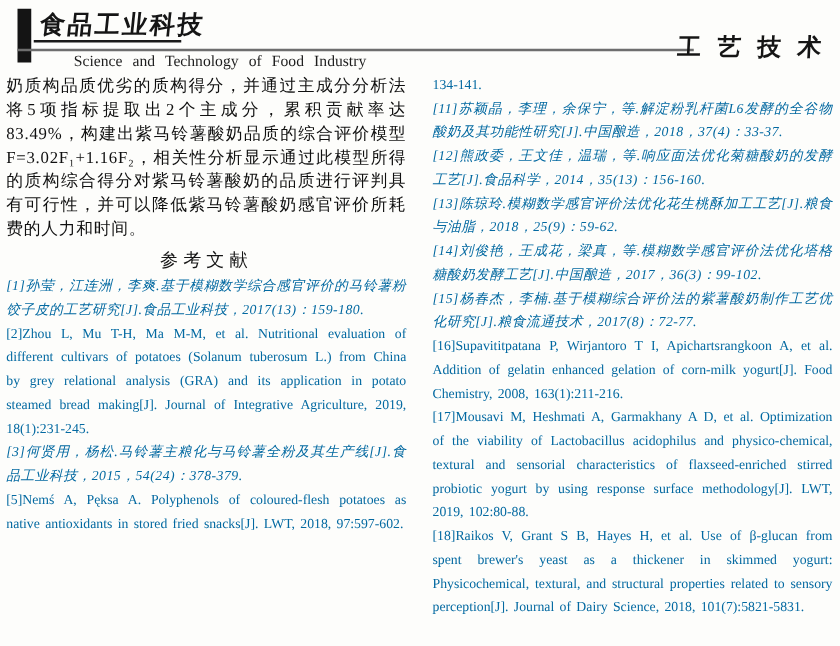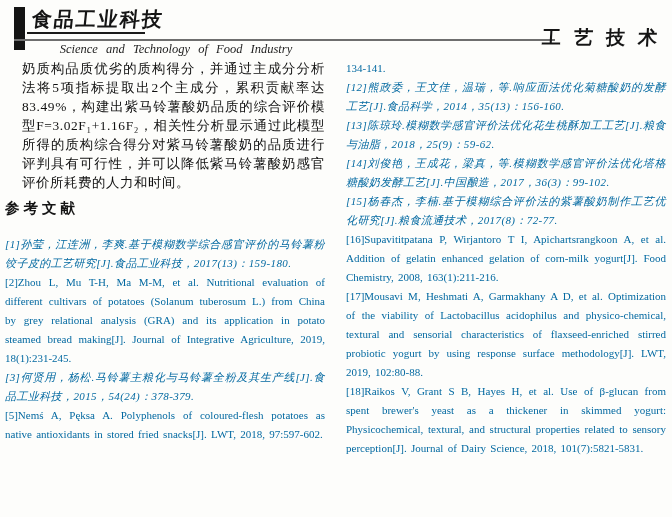--- a/index.html
+++ b/index.html
@@ -14,36 +14,36 @@
   .logo-bar { position:absolute; left:14px; top:7px; width:11px; height:43px; background:#141414; }
   .logo-text {
     position:absolute; left:32px; top:6px; font-size:20px; font-weight:bold;
     letter-spacing:2px; transform:skewX(-6deg); white-space:nowrap;
     font-family:"DejaVu Serif",serif;
   }
   .logo-underline { position:absolute; left:27px; top:32px; width:118px; height:2px; background:#1a1a1a; }
   .header-rule { position:absolute; left:14px; top:39px; width:541px; height:2px; background:#6e6e6e; }
   .journal-en {
     position:absolute; left:40px; top:42px; width:272px; text-align:center;
-    font-style:italic; font-size:12.5px; word-spacing:5px; color:#1d1d1d; white-space:nowrap;
+    font-size:12.5px; word-spacing:5px; color:#1d1d1d; white-space:nowrap;
   }
   .section-label {
     position:absolute; right:2px; top:25px; font-size:19px; font-weight:bold;
     letter-spacing:13px; transform:skewX(-3deg); white-space:nowrap;
   }
   
   .columns { position:absolute; top:59px; left:5px; width:662px; display:flex; gap:21px; }
   .col { width:320px; }
   .body-para {
     font-size:13.4px; line-height:19px; text-align:justify;
-    letter-spacing:0.6px; color:#101010;margin-left:17px;
+    letter-spacing:0.6px; color:#101010;
   }
   .ref-heading {
-    text-align:left; font-size:14.5px; font-weight:bold;
-    letter-spacing:4px; margin:7px 0 17px 0;
+    text-align:center; font-size:14.5px; font-weight:normal;
+    letter-spacing:4px; margin:7px 0 2px 0;
   }
   .ref { font-size:11px; line-height:19px; text-align:justify; color:#0369a1; }
   .ref.zh { font-style:italic; letter-spacing:0.4px; }
   .ref.en { word-spacing:1.5px; }
   .cont { text-align:left; }
 </style>
 </head>
 <body>
 
 <div class="page">
@@ -63,20 +63,21 @@
       <p class="body-para">奶质构品质优劣的质构得分，并通过主成分分析法将5项指标提取出2个主成分，累积贡献率达83.49%，构建出紫马铃薯酸奶品质的综合评价模型F=3.02F₁+1.16F₂，相关性分析显示通过此模型所得的质构综合得分对紫马铃薯酸奶的品质进行评判具有可行性，并可以降低紫马铃薯酸奶感官评价所耗费的人力和时间。</p>
       <h3 class="ref-heading">参考文献</h3>
       <p class="ref zh">[1]孙莹，江连洲，李爽.基于模糊数学综合感官评价的马铃薯粉饺子皮的工艺研究[J].食品工业科技，2017(13)：159-180.</p>
       <p class="ref en">[2]Zhou L, Mu T-H, Ma M-M, et al. Nutritional evaluation of different cultivars of potatoes (Solanum tuberosum L.) from China by grey relational analysis (GRA) and its application in potato steamed bread making[J]. Journal of Integrative Agriculture, 2019, 18(1):231-245.</p>
       <p class="ref zh">[3]何贤用，杨松.马铃薯主粮化与马铃薯全粉及其生产线[J].食品工业科技，2015，54(24)：378-379.</p>
       <p class="ref en">[5]Nemś A, Pęksa A. Polyphenols of coloured-flesh potatoes as native antioxidants in stored fried snacks[J]. LWT, 2018, 97:597-602.</p>
     </section>
 
     <section class="col">
       <p class="ref en cont">134-141.</p>
+      <p class="ref zh">[11]苏颖晶，李理，余保宁，等.解淀粉乳杆菌L6发酵的全谷物酸奶及其功能性研究[J].中国酿造，2018，37(4)：33-37.</p>
       <p class="ref zh">[12]熊政委，王文佳，温瑞，等.响应面法优化菊糖酸奶的发酵工艺[J].食品科学，2014，35(13)：156-160.</p>
       <p class="ref zh">[13]陈琼玲.模糊数学感官评价法优化花生桃酥加工工艺[J].粮食与油脂，2018，25(9)：59-62.</p>
       <p class="ref zh">[14]刘俊艳，王成花，梁真，等.模糊数学感官评价法优化塔格糖酸奶发酵工艺[J].中国酿造，2017，36(3)：99-102.</p>
       <p class="ref zh">[15]杨春杰，李楠.基于模糊综合评价法的紫薯酸奶制作工艺优化研究[J].粮食流通技术，2017(8)：72-77.</p>
       <p class="ref en">[16]Supavititpatana P, Wirjantoro T I, Apichartsrangkoon A, et al. Addition of gelatin enhanced gelation of corn-milk yogurt[J]. Food Chemistry, 2008, 163(1):211-216.</p>
       <p class="ref en">[17]Mousavi M, Heshmati A, Garmakhany A D, et al. Optimization of the viability of Lactobacillus acidophilus and physico-chemical, textural and sensorial characteristics of flaxseed-enriched stirred probiotic yogurt by using response surface methodology[J]. LWT, 2019, 102:80-88.</p>
       <p class="ref en">[18]Raikos V, Grant S B, Hayes H, et al. Use of β-glucan from spent brewer's yeast as a thickener in skimmed yogurt: Physicochemical, textural, and structural properties related to sensory perception[J]. Journal of Dairy Science, 2018, 101(7):5821-5831.</p>
 
     </section>
 

